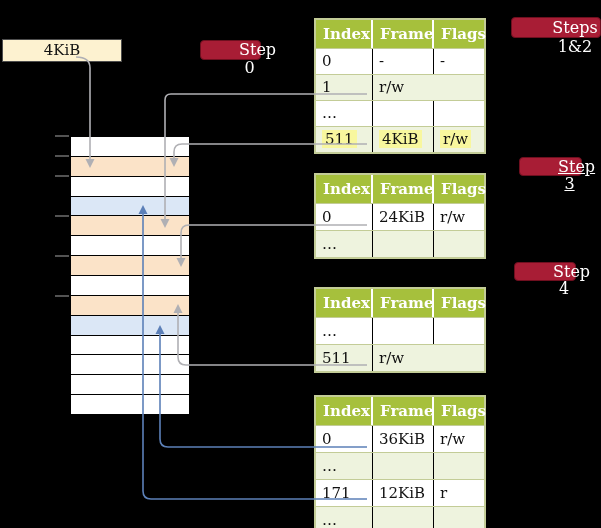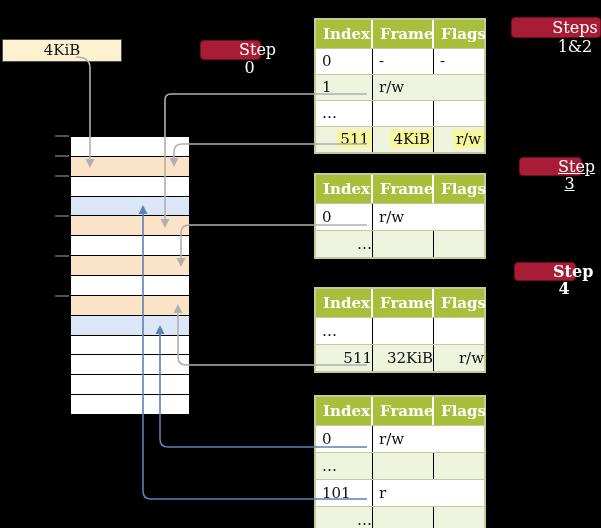--- a/index.html
+++ b/index.html
@@ -11,21 +11,21 @@
     background:var(--box_fill,#fdf2d0);border:1px solid var(--box_border,#4d4d4d);
     color:#111;font-size:15px;text-align:center;line-height:21px;}
 
   
   .step-label{position:absolute;background:var(--step_bg,#a81d35);
     border:1px solid var(--step_border,#6f0f1f);border-radius:4px;
     color:#fff;font-size:16px;text-align:center;box-sizing:border-box;padding-left:38px;}
   .step0{left:188px;top:40px;width:61px;height:20px;line-height:18px;margin-left:12px;}
   .steps12{left:511px;top:17px;width:90px;height:21px;line-height:19px;}
   .step3{left:519px;top:157px;width:63px;height:19px;line-height:17px;text-decoration:underline;}
-  .step4{left:514px;top:262px;width:62px;height:19px;line-height:17px;font-weight:bold;}
+  .step4{left:514px;top:262px;width:62px;height:19px;line-height:17px;}
 
   
   .mem-col{position:absolute;left:70px;top:136px;width:120px;height:279px;
     border:1px solid #000;box-sizing:border-box;display:flex;flex-direction:column;
     background:#fff;}
   .mem-row{flex:1;border-bottom:1px solid #000;}
   .mem-row:last-child{border-bottom:none;}
   .mem-row.white{background:#ffffff;}
   .mem-row.orange{background:var(--mem_orange,#fbe3c8);}
   .mem-row.blue{background:var(--mem_blue,#dbe7f6);}
@@ -35,21 +35,21 @@
     border:2px solid var(--table_border,#c3cc97);box-sizing:border-box;
     background:#fff;font-size:15px;color:#111;}
   .t1{top:18px;} .t2{top:173px;} .t3{top:287px;} .t4{top:395px;}
   .prow{display:grid;grid-template-columns:57px 61px 1fr;}
   .phead{background:var(--header_green,#a6c03c);color:#fff;font-weight:bold;
     height:28px;line-height:28px;border-bottom:1px solid var(--table_border,#c3cc97);}
   .phead .pcell{border-right:2px solid #fff;padding-left:7px;box-sizing:border-box;}
   .phead .pcell:last-child{border-right:none;}
   .pbody{height:26px;line-height:26px;border-bottom:1px solid var(--table_border,#c3cc97);}
   .t1 .pbody{height:25px;line-height:25px;}
-  .pbody:last-child{border-bottom:none;text-align:right;}
+  .pbody:last-child{border-bottom:none;}
   .pbody .pcell{border-right:1px solid #000;padding-left:6px;box-sizing:border-box;
     white-space:nowrap;overflow:hidden;}
   .pbody .pcell:last-child{border-right:none;}
   .pbody.shade{background:var(--row_shade,#eef3de);}
   .hl{background:var(--highlight_yellow,#f8f79e);padding:0 3px;}
 
   
   svg.overlay{position:absolute;left:0;top:0;pointer-events:none;}
   .gray-line{stroke:var(--gray_arrow,#b0b0b4);stroke-width:1.6;fill:none;}
   .gray-head{fill:var(--gray_arrow,#b0b0b4);}
@@ -124,20 +124,21 @@
   </div>
 
   <div class="ptable t2">
     <div class="prow phead">
       <div class="pcell">Index</div>
       <div class="pcell">Frame</div>
       <div class="pcell">Flags</div>
     </div>
     <div class="prow pbody">
       <div class="pcell">0</div>
+      <div class="pcell">24KiB</div>
       <div class="pcell">r/w</div>
     </div>
     <div class="prow pbody shade">
       <div class="pcell">…</div>
       <div class="pcell"></div>
       <div class="pcell"></div>
     </div>
   </div>
 
   <div class="ptable t3">
@@ -146,42 +147,43 @@
       <div class="pcell">Frame</div>
       <div class="pcell">Flags</div>
     </div>
     <div class="prow pbody">
       <div class="pcell">…</div>
       <div class="pcell"></div>
       <div class="pcell"></div>
     </div>
     <div class="prow pbody shade">
       <div class="pcell">511</div>
-      <div class="pcell">32KiB</div>
       <div class="pcell">r/w</div>
     </div>
   </div>
 
   <div class="ptable t4">
     <div class="prow phead">
       <div class="pcell">Index</div>
       <div class="pcell">Frame</div>
       <div class="pcell">Flags</div>
     </div>
     <div class="prow pbody">
       <div class="pcell">0</div>
-      <div class="pcell">r/w</div>
-    </div>
-    <div class="prow pbody shade">
-      <div class="pcell">…</div>
-      <div class="pcell"></div>
-      <div class="pcell"></div>
-    </div>
-    <div class="prow pbody">
-      <div class="pcell">101</div>
+      <div class="pcell">36KiB</div>
+      <div class="pcell">r/w</div>
+    </div>
+    <div class="prow pbody shade">
+      <div class="pcell">…</div>
+      <div class="pcell"></div>
+      <div class="pcell"></div>
+    </div>
+    <div class="prow pbody">
+      <div class="pcell">171</div>
+      <div class="pcell">12KiB</div>
       <div class="pcell">r</div>
     </div>
     <div class="prow pbody shade">
       <div class="pcell">…</div>
       <div class="pcell"></div>
       <div class="pcell"></div>
     </div>
   </div>
 
   <svg class="overlay" width="601" height="528" viewBox="0 0 601 528">

